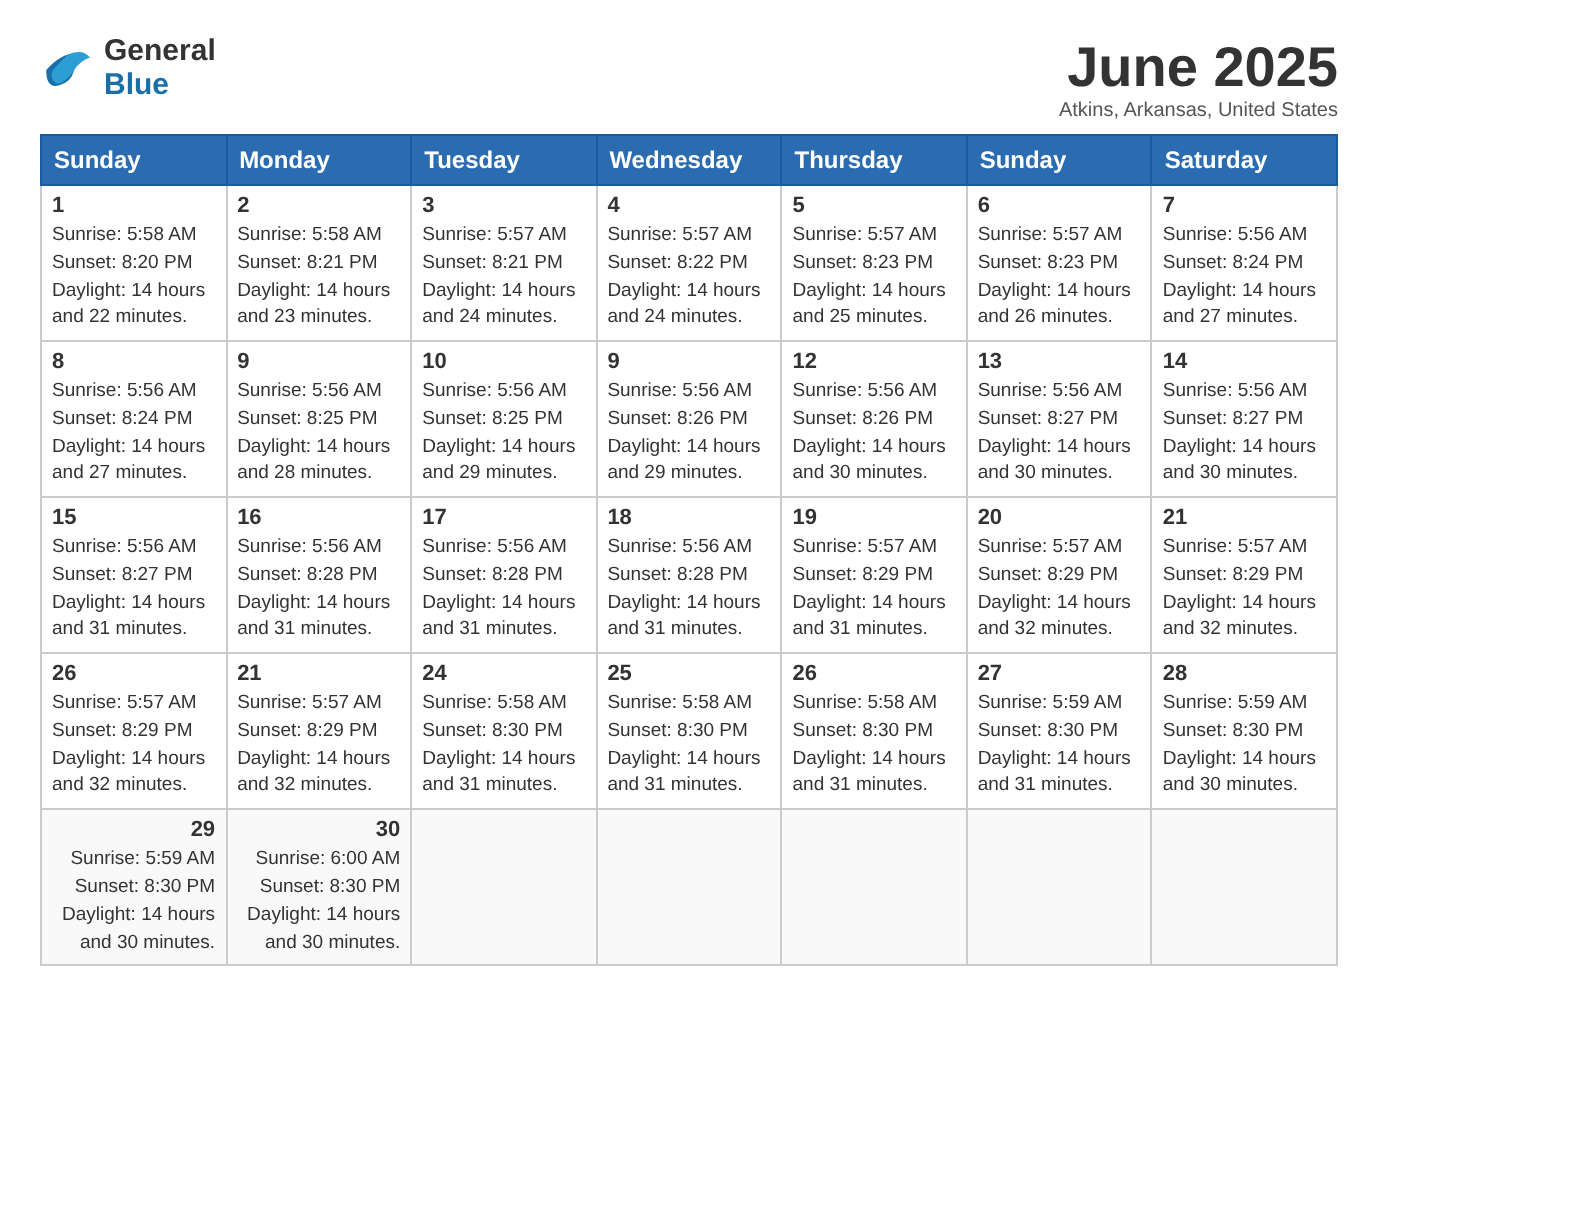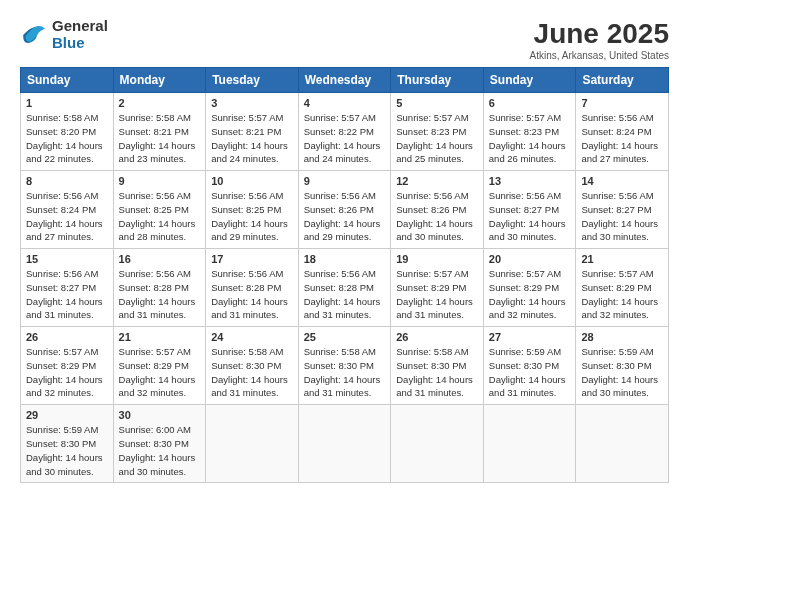--- a/index.html
+++ b/index.html
@@ -80,20 +80,21 @@
       border: 1px solid #ccc;
       padding: 4px 5px;
       width: calc(100% / 7);
       background: #fff;
     }
     .calendar td.empty {
       background: #f5f5f5;
     }
     .calendar tr:last-child td {
       background: #f9f9f9;
+      text-align: right;
     }
     .day-num {
       font-size: 11px;
       font-weight: bold;
       display: block;
       margin-bottom: 2px;
     }
     .day-info {
       line-height: 1.45;
     }

